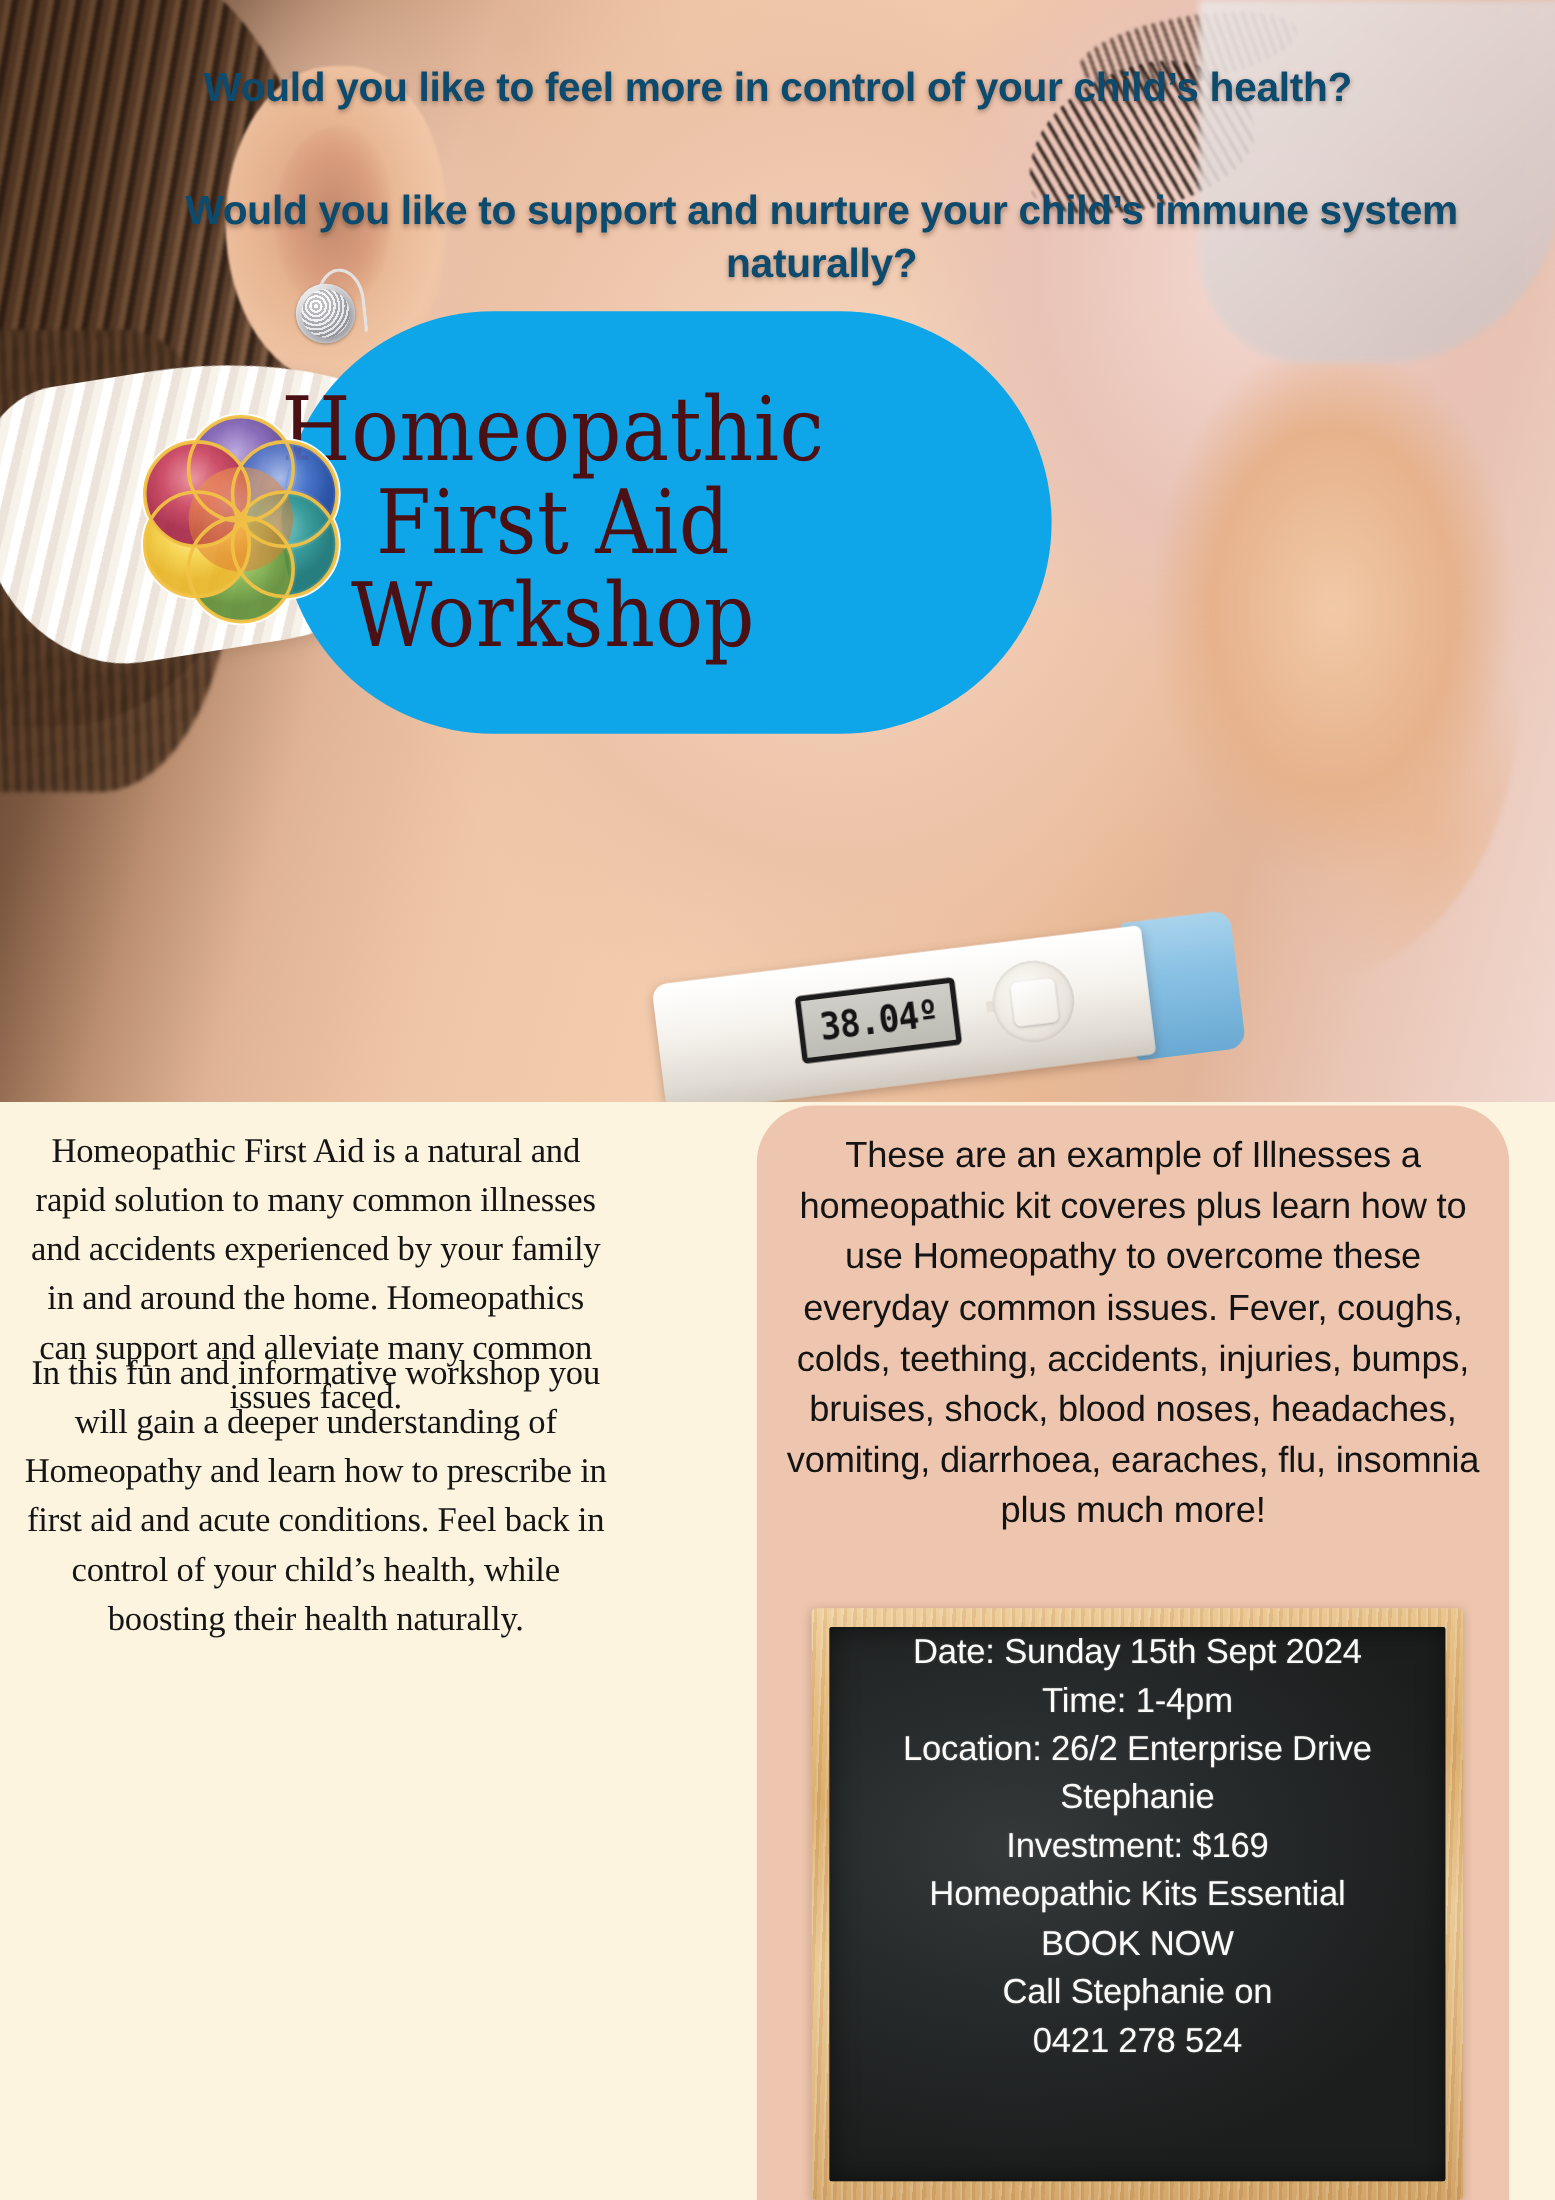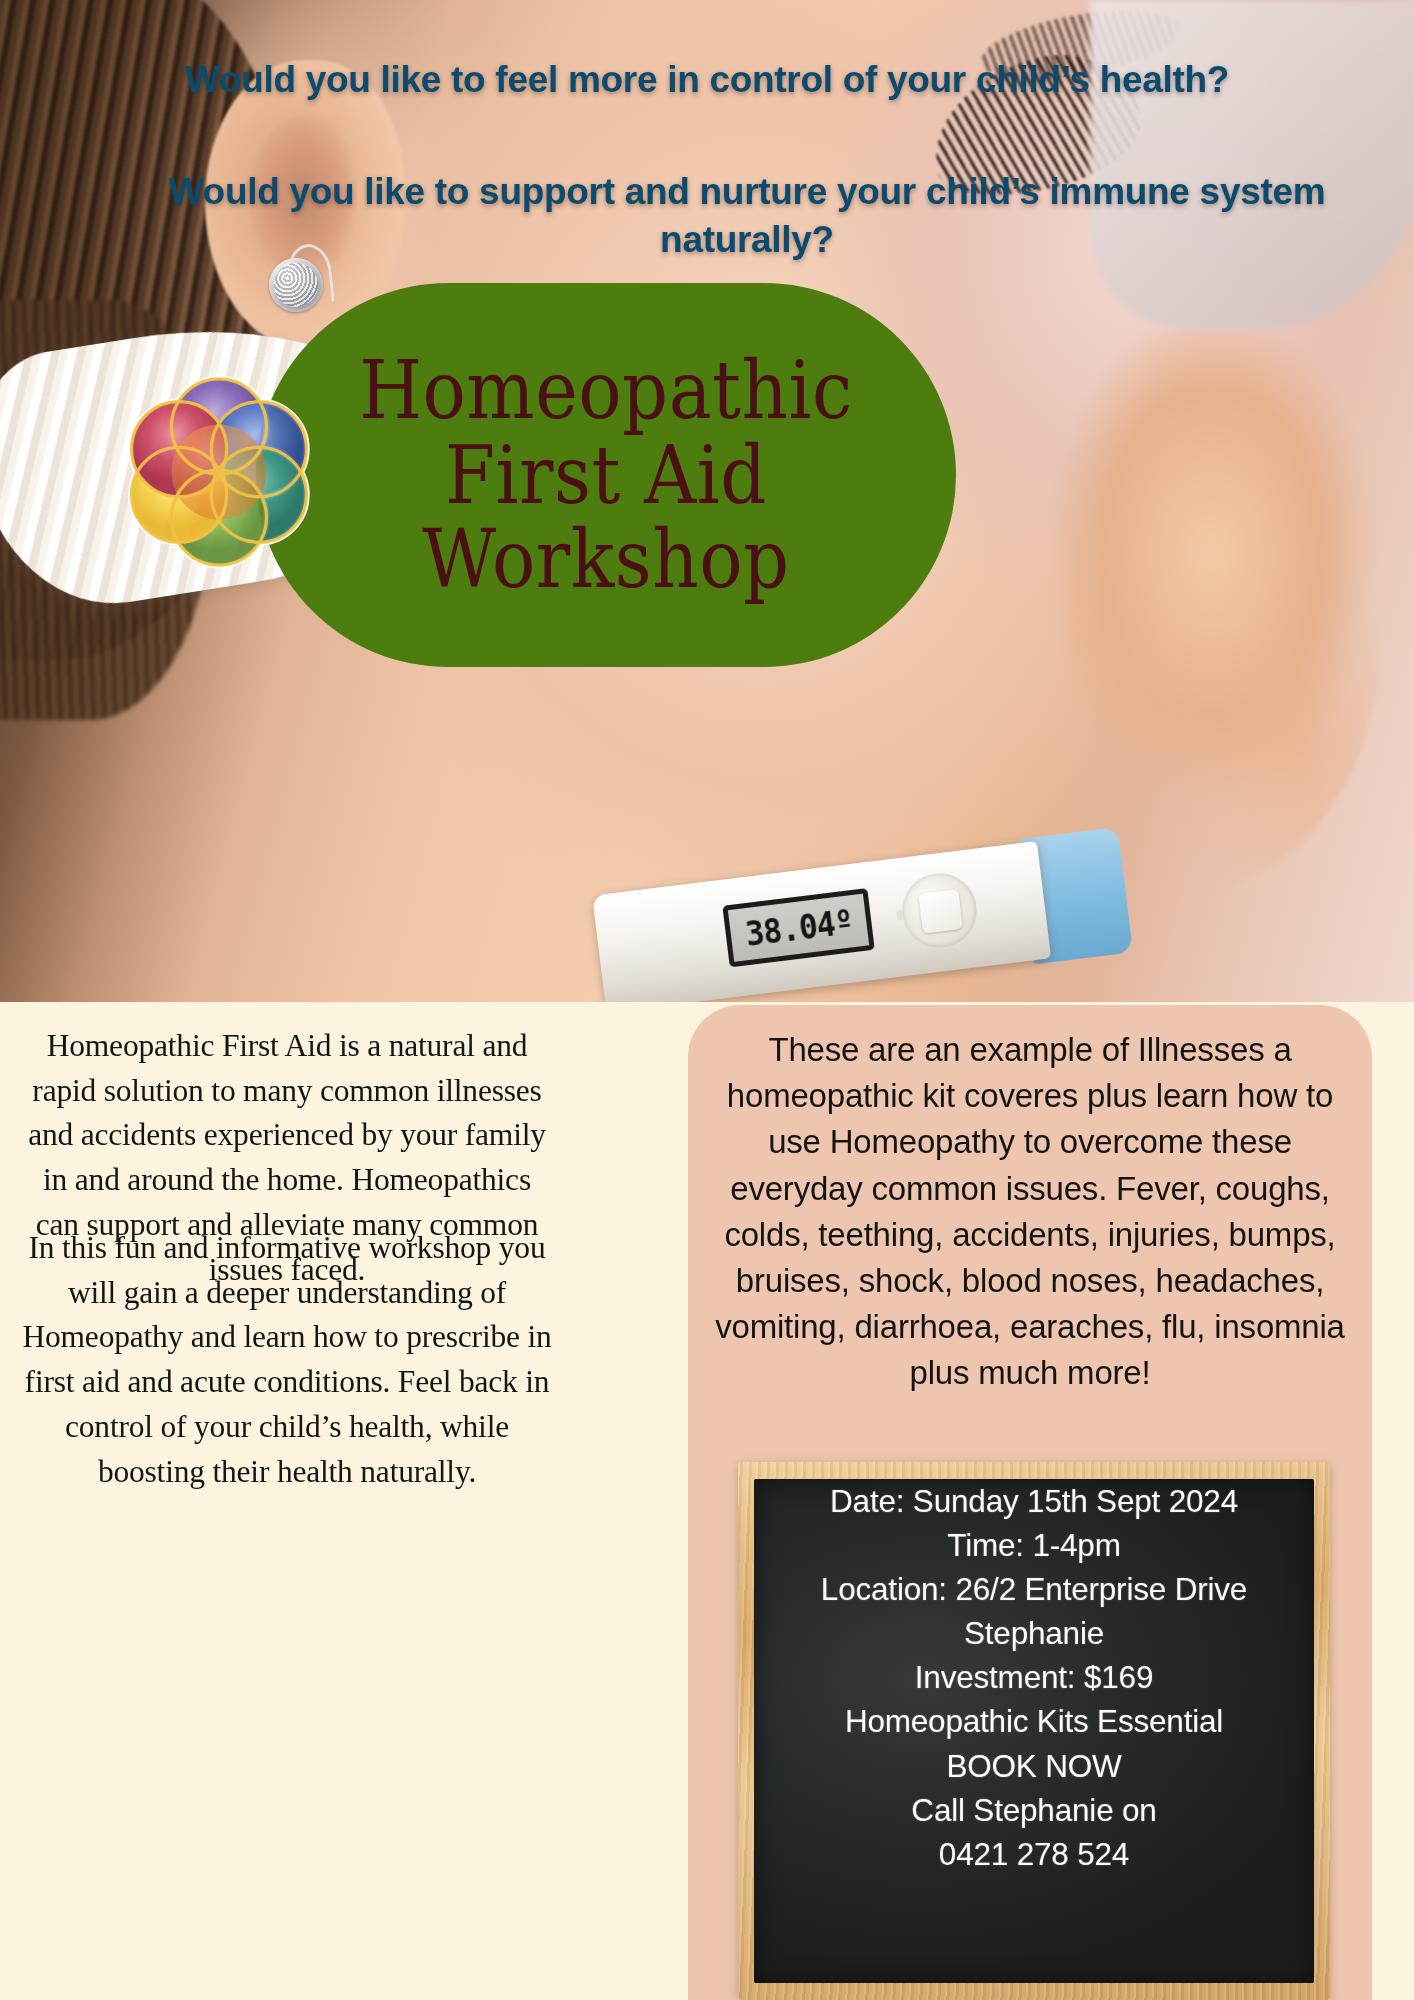--- a/index.html
+++ b/index.html
@@ -255,25 +255,25 @@
     padding: 0 115px;
   }
   .headline-1 { top: 56px; }
   .headline-2 { top: 168px; margin-left: 40px; }
 
   
   .title-oval {
     position: absolute;
     left: 256px; top: 283px;
     width: 700px; height: 384px;
-    background: #4d7c0f;
+    background: #0ea5e9;
     border-radius: 192px;
     display: flex;
     align-items: center;
-    justify-content: center;
+    justify-content: flex-start;
   }
   .title-text {
     font-family: "DejaVu Serif", "Liberation Serif", serif;
     font-weight: 400;
     font-size: 72px;
     line-height: 1.05;
     color: #4a1014;
     text-align: center;
     letter-spacing: 0.5px;
     transform: scaleY(1.12);

